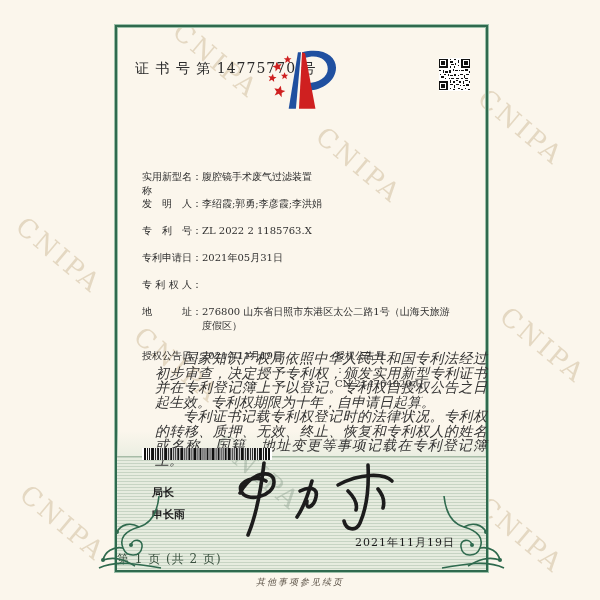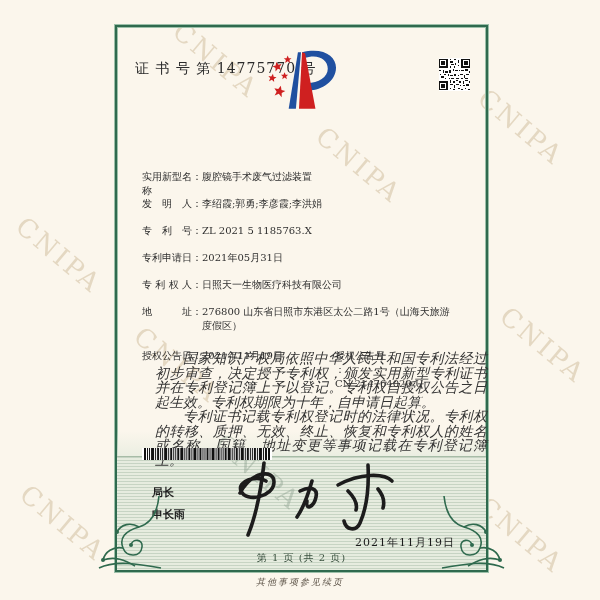--- a/index.html
+++ b/index.html
@@ -60,22 +60,22 @@
          font-size:14px;line-height:14.5px;text-align:justify;color:#333;
          font-style:italic;font-family:"DejaVu Serif","Liberation Serif",serif;}
   .paras p{margin:0;text-indent:2em;}
 
   
   .barcode{position:absolute;left:25px;top:421px;width:126px;height:12px;z-index:3;background:#fff;padding:0 2px;}
   .signer{position:absolute;left:35px;top:455px;z-index:3;font-family:"DejaVu Sans","Liberation Sans",sans-serif;
           font-size:11px;font-weight:600;color:#1d1d1d;line-height:22px;}
   .signature{position:absolute;left:95px;top:428px;width:210px;height:100px;z-index:3;}
   .issue-date{position:absolute;left:238px;top:508px;z-index:3;font-size:11px;letter-spacing:1px;color:#1d1d1d;}
-  .page-ind{position:absolute;left:0;right:0;top:524px;text-align:center;z-index:3;
-            font-size:10px;letter-spacing:1px;color:#39503e;}
+  .page-ind{position:absolute;left:0;right:0;top:524px;text-align:left;z-index:3;
+            font-size:12px;letter-spacing:1px;color:#39503e;}
   .orn{position:absolute;width:70px;height:80px;z-index:4;}
   .orn.left{left:-22px;top:467px;}
   .orn.right{left:321px;top:467px;transform:scaleX(-1);}
 
   .footer-note{position:absolute;left:0;right:0;top:576px;text-align:center;z-index:2;
                font-size:9px;letter-spacing:2px;color:#5c5347;font-style:italic;}
 </style>
 </head>
 <body>
 
@@ -193,31 +193,30 @@
           <span class="val">腹腔镜手术废气过滤装置</span>
       </div>
       <div class="row">
         <span class="lbl">发明人</span>
           <span class="colon">：</span>
           <span class="val">李绍霞;郭勇;李彦霞;李洪娟</span>
       </div>
       <div class="row">
         <span class="lbl">专利号</span>
           <span class="colon">：</span>
-          <span class="val">ZL 2021 5 1185763.X</span>
+          <span class="val">ZL 2022 2 1185763.X</span>
       </div>
       <div class="row">
         <span class="lbl">专利申请日</span>
           <span class="colon">：</span>
           <span class="val">2021年05月31日</span>
       </div>
       <div class="row">
         <span class="lbl">专利权人</span>
           <span class="colon">：</span>
-          <span class="val">日照天一生物医疗科技有限公司</span>
       </div>
       <div class="row addr">
         <span class="lbl">地址</span>
           <span class="colon">：</span>
           <span class="val">276800 山东省日照市东港区太公二路1号（山海天旅游度假区）</span>
       </div>
       <div class="row">
         <span class="lbl">授权公告日</span>
           <span class="colon">：</span>
           <span>2021年11月19日</span>

